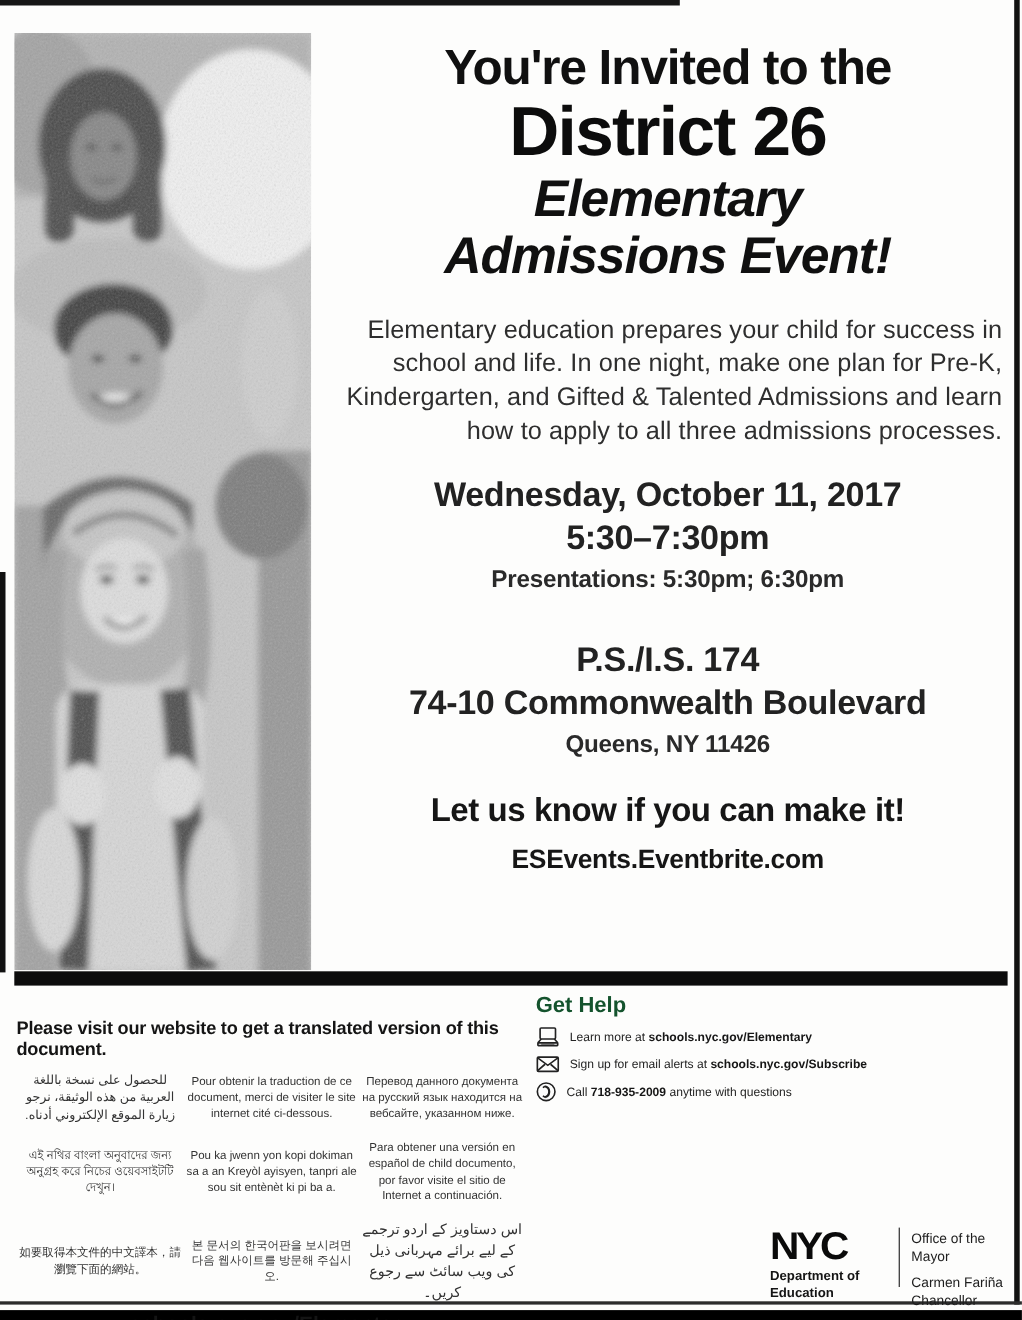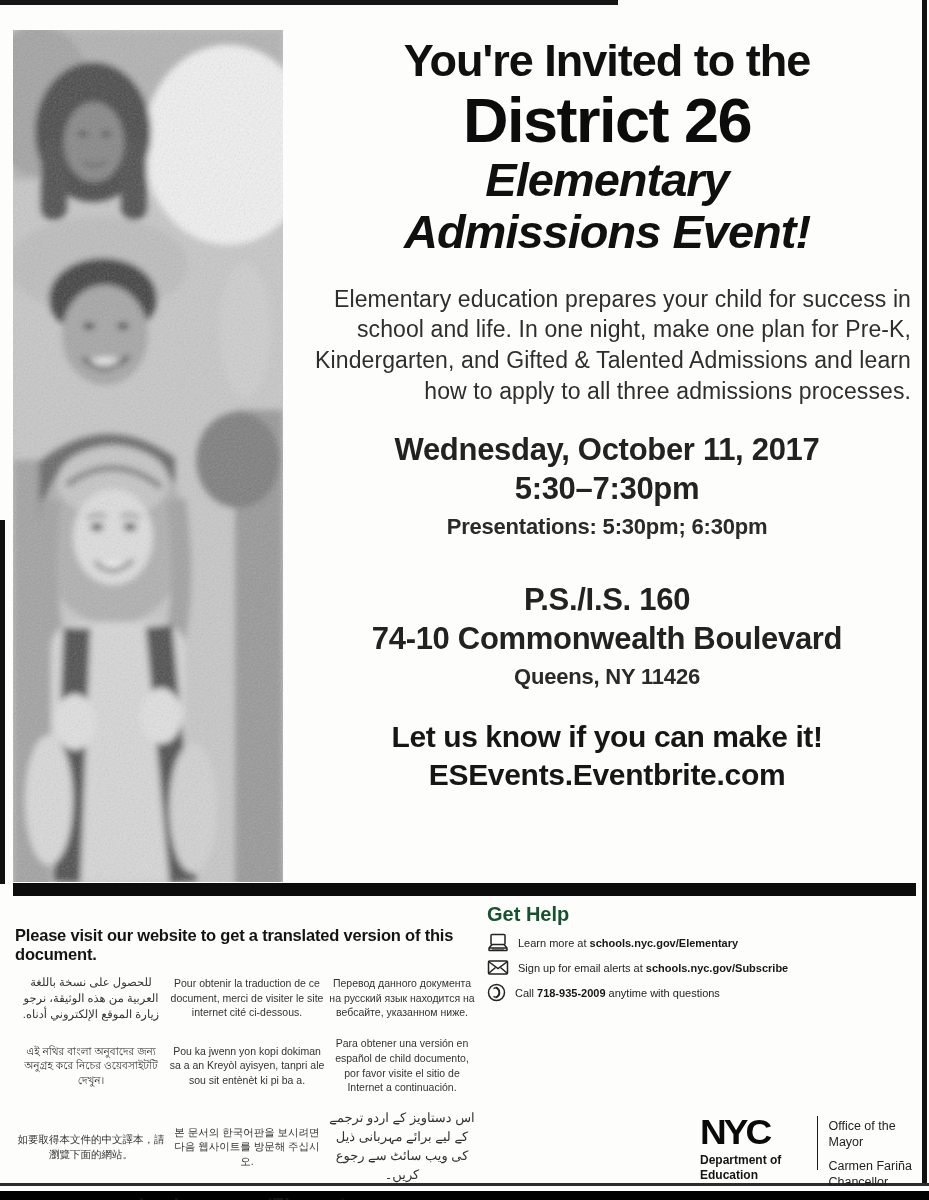--- a/index.html
+++ b/index.html
@@ -29,21 +29,21 @@
   .intro {
     margin:26px auto 0 auto; width:608px; text-align:right;
     font-size:23px; line-height:1.33; color:#2e2e2e; letter-spacing:0.1px;
   }
   .block-date { margin-top:24px; }
   .big-line { font-size:31px; font-weight:bold; color:#222; line-height:1.27; letter-spacing:-0.3px; }
   .sub-line { font-size:22px; font-weight:bold; color:#2a2a2a; margin-top:5px; letter-spacing:-0.2px; }
   .block-loc { margin-top:40px; }
   .block-rsvp { margin-top:30px; }
   .rsvp-line { font-size:30px; font-weight:bold; color:#161616; letter-spacing:-0.4px; }
-  .rsvp-url  { font-size:30px; font-weight:bold; color:#161616; margin-top:4px; letter-spacing:-0.3px; }
+  .rsvp-url  { font-size:24px; font-weight:bold; color:#161616; margin-top:14px; letter-spacing:-0.3px; }
 
   
   .translations { position:absolute; left:15px; top:926px; width:462px; }
   .trans-heading { font-size:16.5px; font-weight:bold; color:#141414; letter-spacing:-0.2px; }
   .trans-grid {
     margin-top:10px; display:grid; grid-template-columns:152px 156px 150px;
     column-gap:2px; row-gap:14px;
   }
   .trans-cell { font-size:10.5px; line-height:1.4; color:#333; text-align:center; align-self:center; }
   .trans-cell.rtl { direction:rtl; font-size:11.5px; }
@@ -150,21 +150,21 @@
 
     <p class="intro">Elementary education prepares your child for success in school and life. In one night, make one plan for Pre-K, Kindergarten, and Gifted &amp; Talented Admissions and learn how to apply to all three admissions processes.</p>
 
     <div class="block-date">
       <div class="big-line">Wednesday, October 11, 2017</div>
       <div class="big-line">5:30–7:30pm</div>
       <div class="sub-line">Presentations: 5:30pm; 6:30pm</div>
     </div>
 
     <div class="block-loc">
-      <div class="big-line">P.S./I.S. 160</div>
+      <div class="big-line">P.S./I.S. 174</div>
       <div class="big-line">74-10 Commonwealth Boulevard</div>
       <div class="sub-line">Queens, NY 11426</div>
     </div>
 
     <div class="block-rsvp">
       <div class="rsvp-line">Let us know if you can make it!</div>
       <div class="rsvp-url">ESEvents.Eventbrite.com</div>
     </div>
   </div>
 

